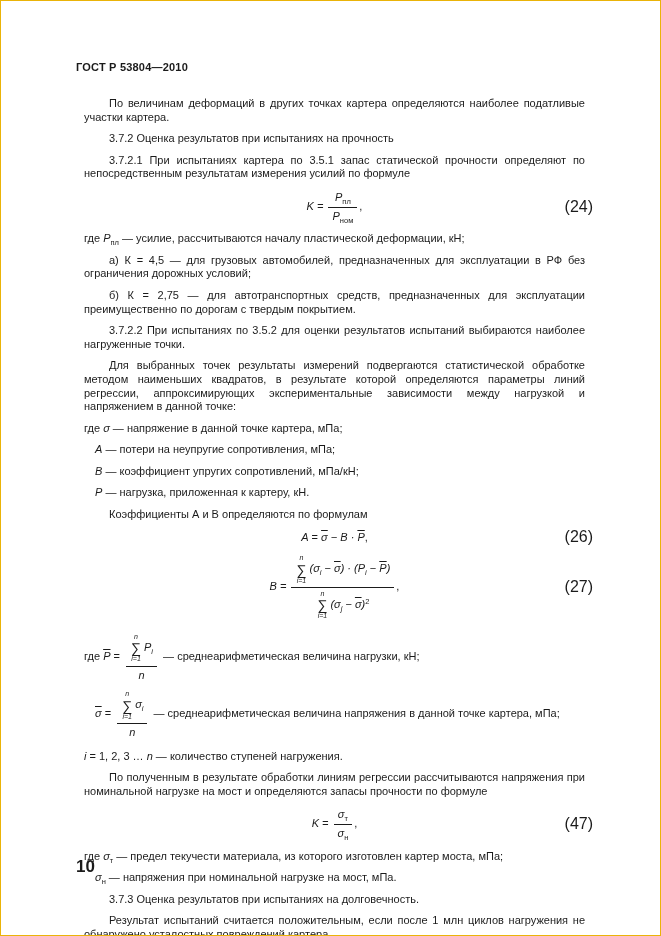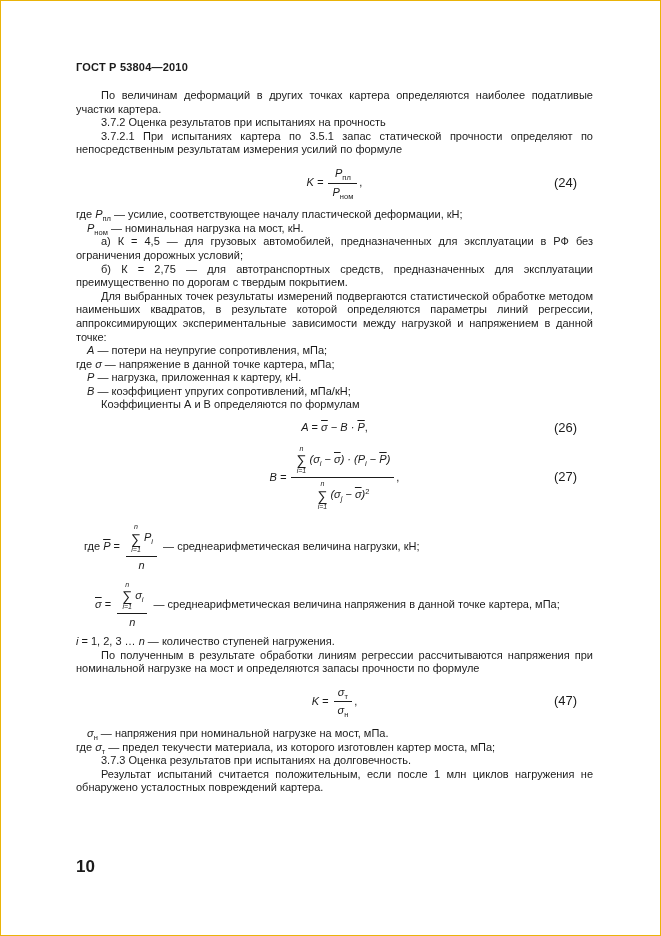--- a/index.html
+++ b/index.html
@@ -23,39 +23,39 @@
     letter-spacing: 0.2px;
   }
   .content {
     position: absolute;
     left: 75px; top: 88px;
     width: 517px;
     font-size: 11px;
     line-height: 13.6px;
     text-align: justify;
   }
-  .content p { margin: 0; text-indent: 25px; }
+  .content p { margin: 8px; text-indent: 25px; }
   .content p.where { text-indent: 0; }
   .content p.cont { padding-left: 11px; }
 
   .it  { font-style: italic; }
   .bar { font-style: italic; text-decoration: overline; }
   sub  { font-size: 7.5px; line-height: 0; }
   sup  { font-size: 7.5px; line-height: 0; }
 
   .formula-row {
     position: relative;
     text-align: center;
     text-indent: 0;
     margin: 9px 0;
   }
   .f-num {
-    position: absolute; right: 16px; top: 50%;
+    position: absolute; right: 0; top: 50%;
     transform: translateY(-50%);
-    font-size: 13px;
+    font-size: 16px;
   }
   .frac {
     display: inline-block;
     vertical-align: middle;
     text-align: center;
     margin: 0 2px;
   }
   .frac .num {
     display: block;
     border-bottom: 1px solid #1b1b1b;
@@ -104,32 +104,32 @@
 
     <p>По величинам деформаций в других точках картера определяются наиболее податливые участки картера.</p>
     <p>3.7.2 Оценка результатов при испытаниях на прочность</p>
     <p>3.7.2.1 При испытаниях картера по 3.5.1 запас статической прочности определяют по непосредственным результатам измерения усилий по формуле</p>
 
     <div class="formula-row">
       <span class="it">K = </span><span class="frac"><span class="num"><span class="it">P</span><sub>пл</sub></span><span class="den"><span class="it">P</span><sub>ном</sub></span></span><span>,</span>
       <span class="f-num">(24)</span>
     </div>
 
-    <p class="where"><span>где </span><span class="it">P</span><sub>пл</sub><span> — усилие, соответствующее началу пластической деформации, кН;</span></p>
-    <p class="where cont"><span class="it">P</span><sub>ном</sub><span> — номинальная нагрузка на мост, кН.</span></p>
+    <p class="where"><span>где </span><span class="it">P</span><sub>пл</sub><span> — усилие, рассчитываются началу пластической деформации, кН;</span></p>
 
     <p>а) К = 4,5 — для грузовых автомобилей, предназначенных для эксплуатации в РФ без ограничения дорожных условий;</p>
     <p>б) К = 2,75 — для автотранспортных средств, предназначенных для эксплуатации преимущественно по дорогам с твердым покрытием.</p>
+    <p>3.7.2.2 При испытаниях по 3.5.2 для оценки результатов испытаний выбираются наиболее нагруженные точки.</p>
     <p>Для выбранных точек результаты измерений подвергаются статистической обработке методом наименьших квадратов, в результате которой определяются параметры линий регрессии, аппроксимирующих экспериментальные зависимости между нагрузкой и напряжением в данной точке:</p>
 
 
+    <p class="where"><span>где </span><span class="it">σ</span><span> — напряжение в данной точке картера, мПа;</span></p>
     <p class="where cont"><span class="it">А</span><span> — потери на неупругие сопротивления, мПа;</span></p>
-    <p class="where"><span>где </span><span class="it">σ</span><span> — напряжение в данной точке картера, мПа;</span></p>
+    <p class="where cont"><span class="it">В</span><span> — коэффициент упругих сопротивлений, мПа/кН;</span></p>
     <p class="where cont"><span class="it">Р</span><span> — нагрузка, приложенная к картеру, кН.</span></p>
-    <p class="where cont"><span class="it">В</span><span> — коэффициент упругих сопротивлений, мПа/кН;</span></p>
 
     <p>Коэффициенты А и В определяются по формулам</p>
 
     <div class="formula-row">
       <span class="it">A</span><span> = </span><span class="bar">σ</span><span class="it"> − B · </span><span class="bar">P</span><span>,</span>
       <span class="f-num">(26)</span>
     </div>
 
     <div class="formula-row">
       <span class="it">B = </span><span class="frac"><span class="num"><span class="sum">
@@ -158,22 +158,22 @@
 
     <p class="where"><span class="it">i</span><span> = 1, 2, 3 … </span><span class="it">n</span><span> — количество ступеней нагружения.</span></p>
 
     <p>По полученным в результате обработки линиям регрессии рассчитываются напряжения при номинальной нагрузке на мост и определяются запасы прочности по формуле</p>
 
     <div class="formula-row">
       <span class="it">K = </span><span class="frac"><span class="num"><span class="it">σ</span><sub>т</sub></span><span class="den"><span class="it">σ</span><sub>н</sub></span></span><span>,</span>
       <span class="f-num">(47)</span>
     </div>
 
+    <p class="where"><span>где </span><span class="it">σ</span><sub>т</sub><span> — предел текучести материала, из которого изготовлен картер моста, мПа;</span></p>
     <p class="where cont"><span class="it">σ</span><sub>н</sub><span> — напряжения при номинальной нагрузке на мост, мПа.</span></p>
-    <p class="where"><span>где </span><span class="it">σ</span><sub>т</sub><span> — предел текучести материала, из которого изготовлен картер моста, мПа;</span></p>
 
     <p>3.7.3 Оценка результатов при испытаниях на долговечность.</p>
     <p>Результат испытаний считается положительным, если после 1 млн циклов нагружения не обнаружено усталостных повреждений картера.</p>
 
   </div>
 
   <div class="page-number">10</div>
 
 </div>
 

